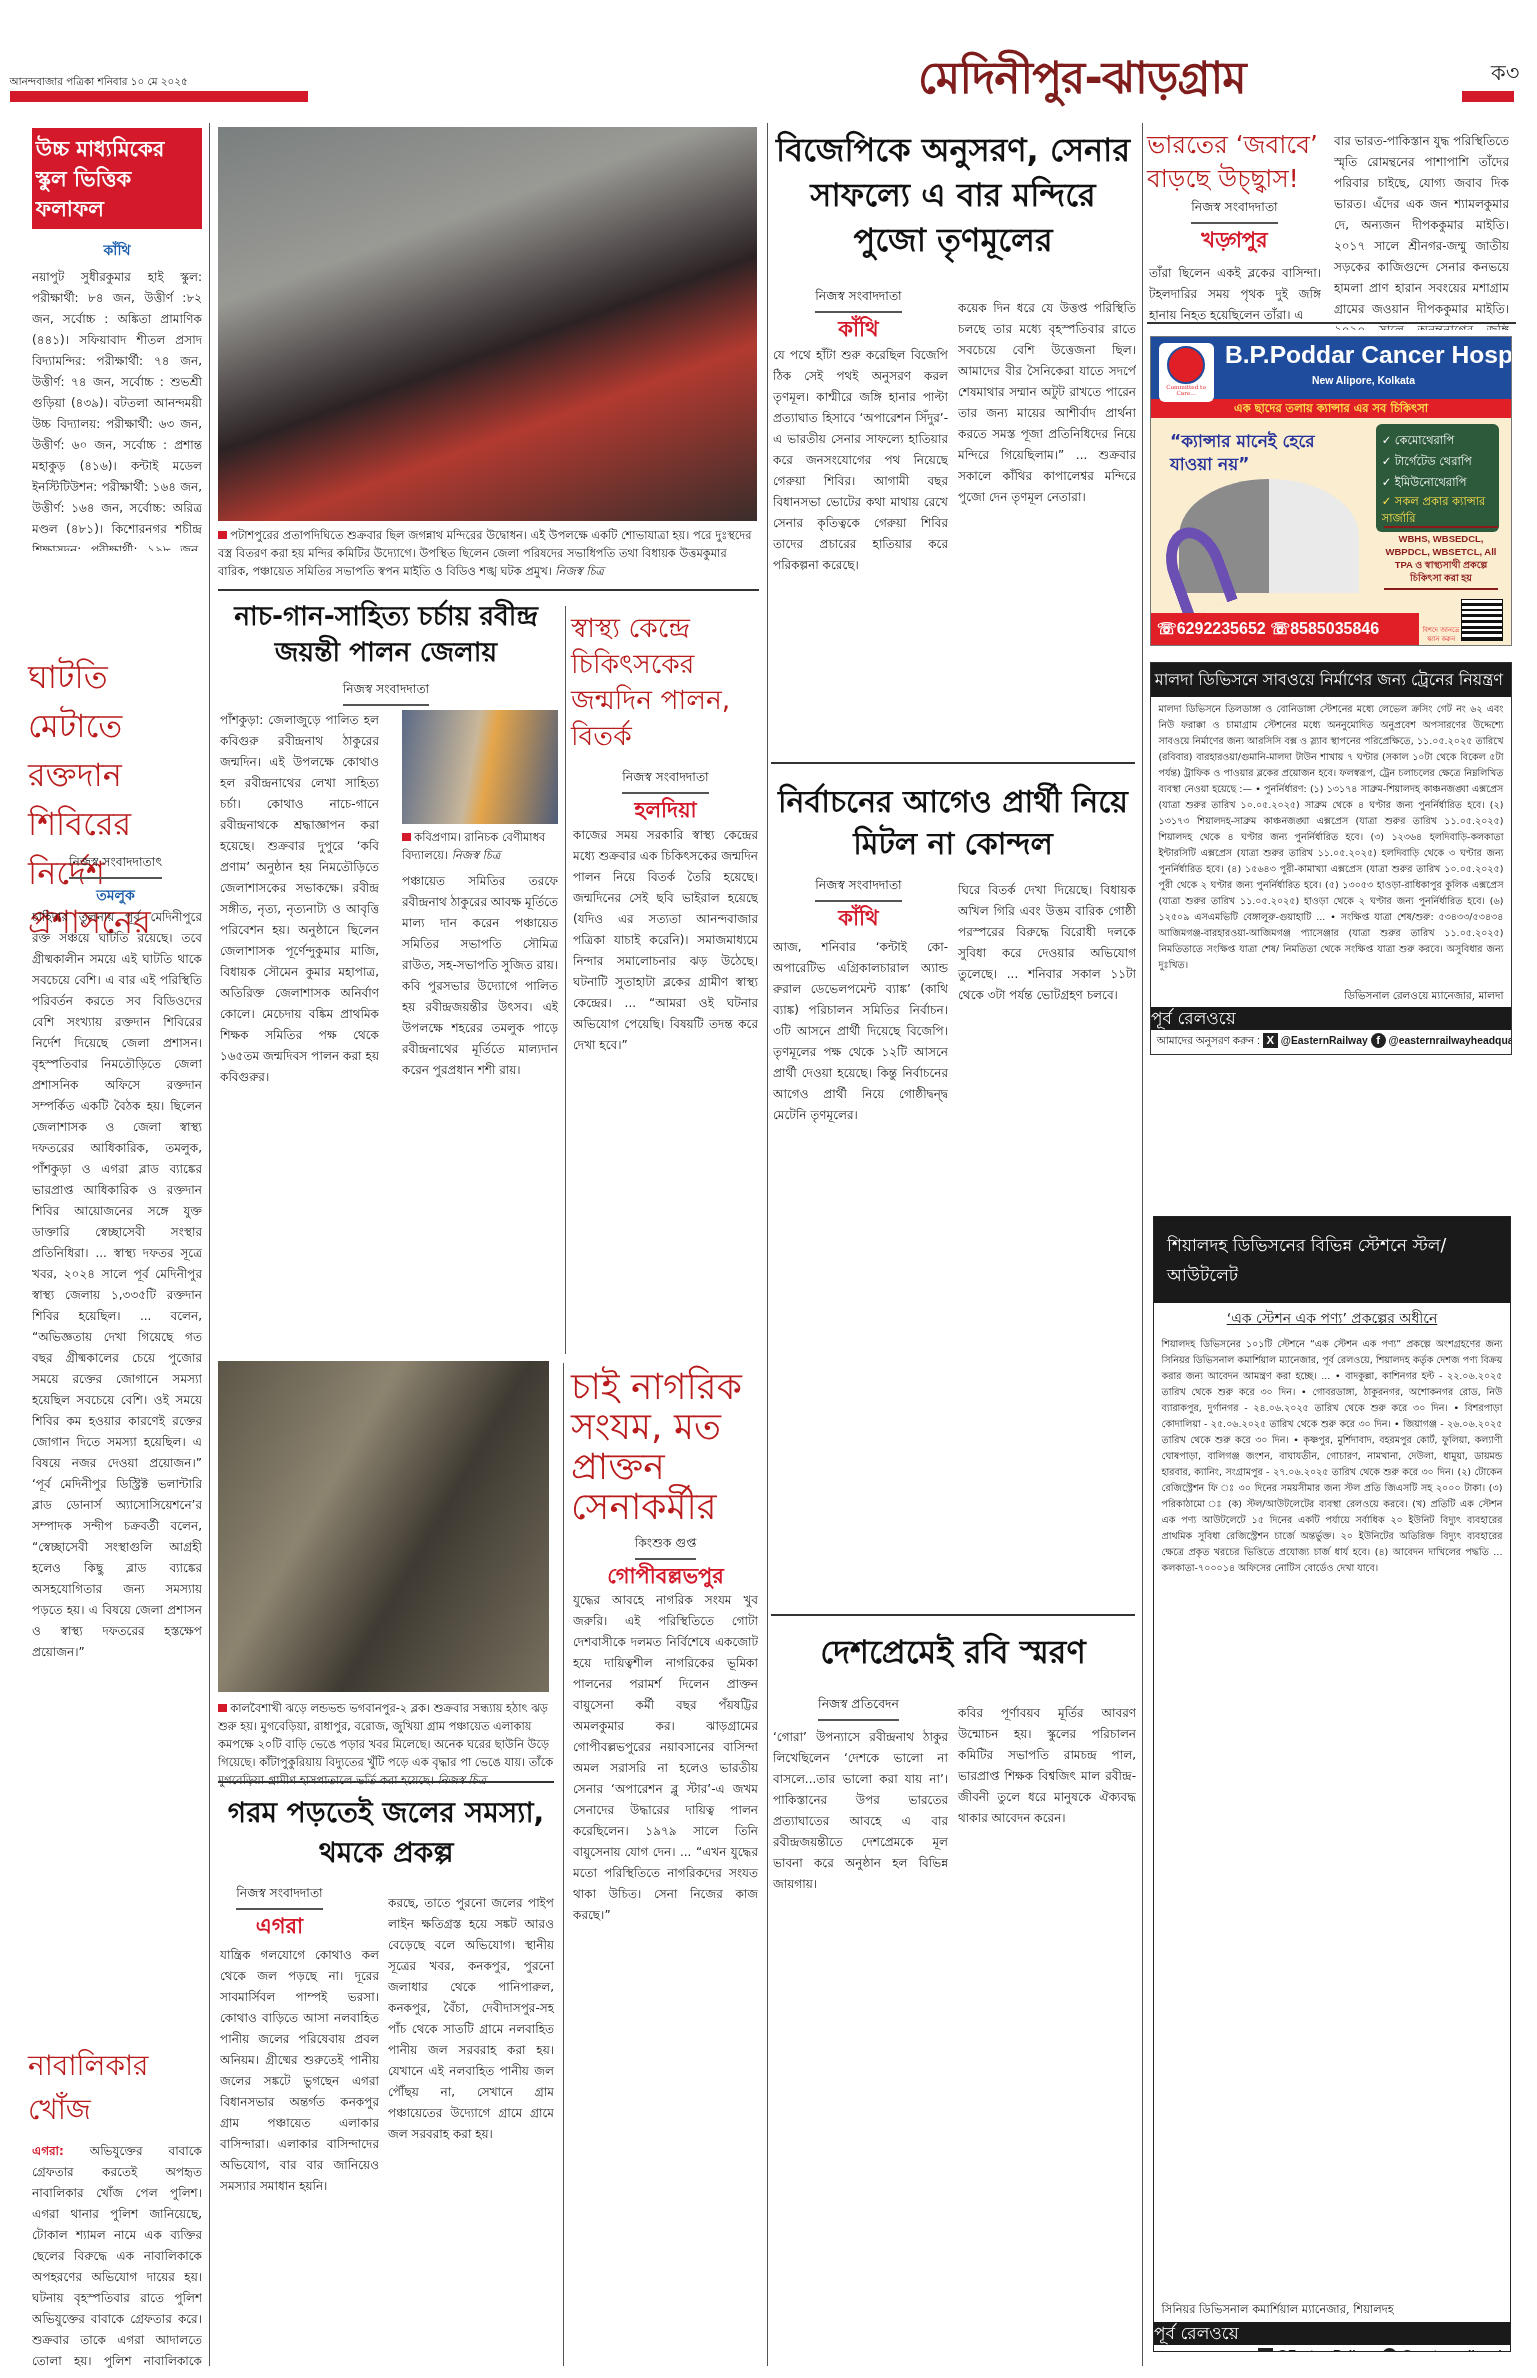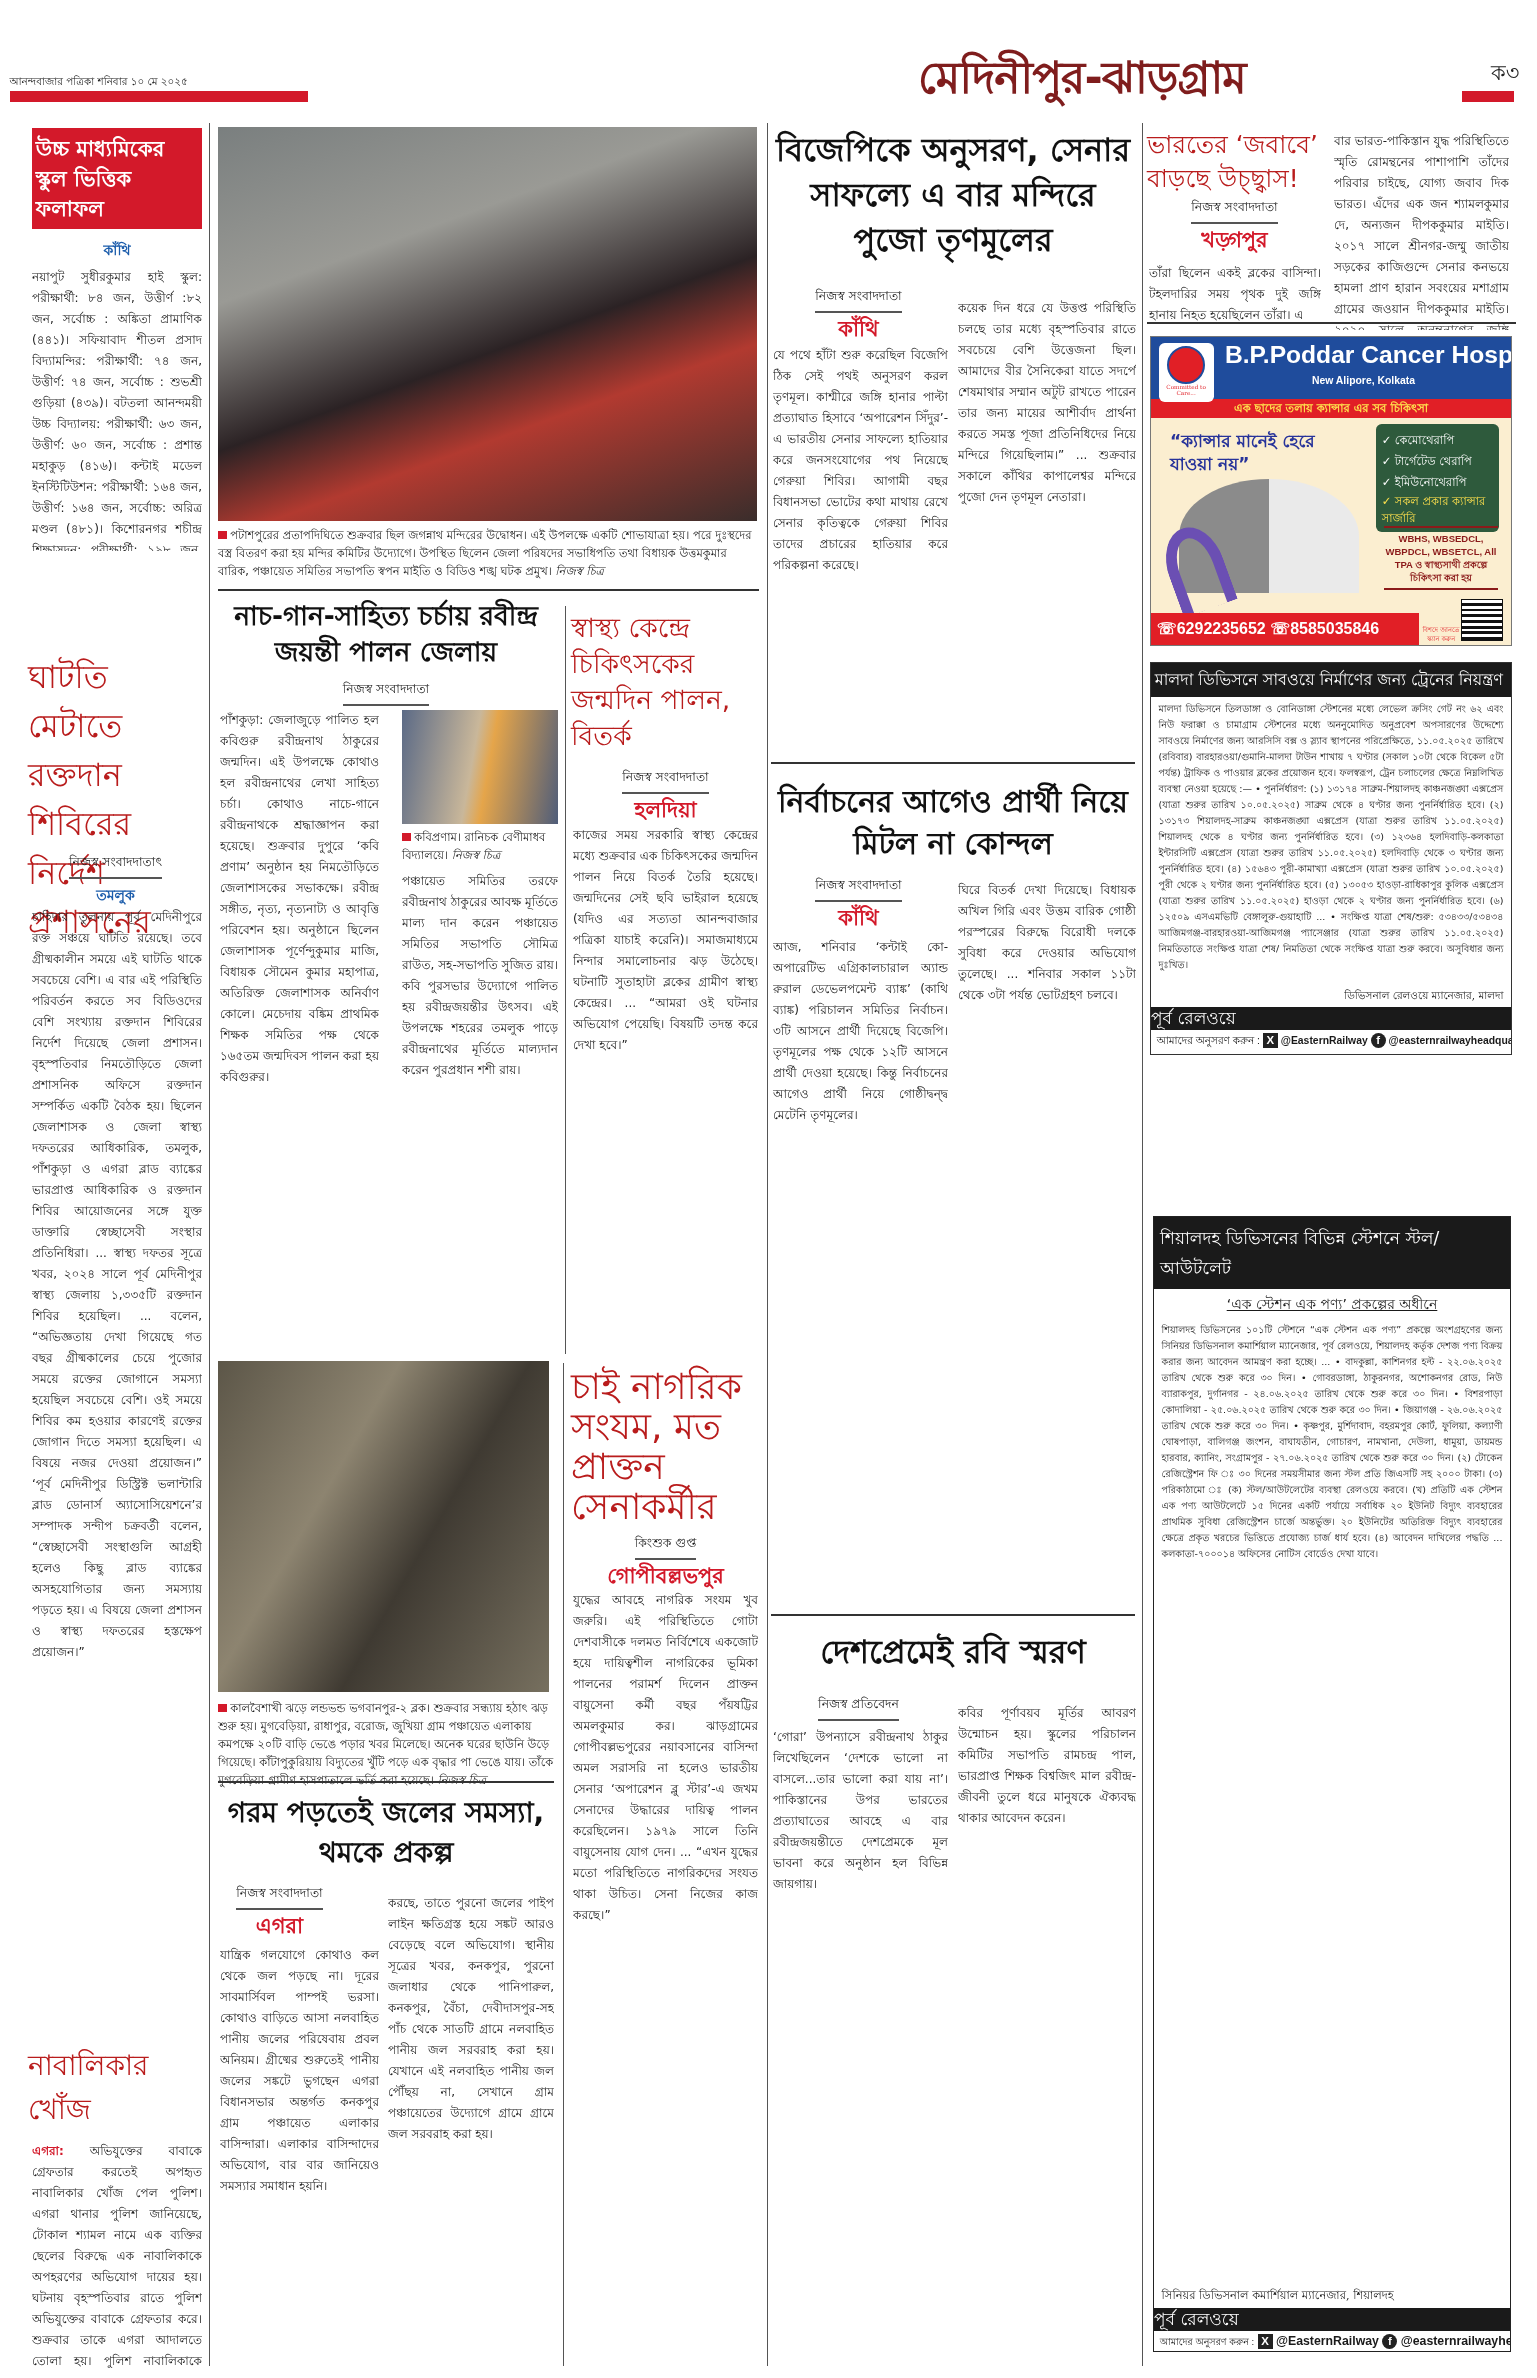--- a/index.html
+++ b/index.html
@@ -159,20 +159,20 @@
 
 <div class="abs ad-box" style="left:1150px;top:662px;width:362px;height:393px;overflow:hidden">
   <div class="rail-head" style="font-size:16px;line-height:26.5px;padding:3.8px">মালদা ডিভিসনে সাবওয়ে নির্মাণের জন্য ট্রেনের নিয়ন্ত্রণ</div>
   <div style="font-size:9.5px;line-height:16px;padding:3.8px 7.6px;text-align:justify;height:289px;overflow:hidden;font-family:'DejaVu Sans',sans-serif">মালদা ডিভিসনে তিলডাঙ্গা ও বোনিডাঙ্গা স্টেশনের মধ্যে লেভেল ক্রসিং গেট নং ৬২ এবং নিউ ফরাক্কা ও চামাগ্রাম স্টেশনের মধ্যে অননুমোদিত অনুপ্রবেশ অপসারণের উদ্দেশ্যে সাবওয়ে নির্মাণের জন্য আরসিসি বক্স ও স্ল্যাব স্থাপনের পরিপ্রেক্ষিতে, ১১.০৫.২০২৫ তারিখে (রবিবার) বারহারওয়া/গুমানি-মালদা টাউন শাখায় ৭ ঘণ্টার (সকাল ১০টা থেকে বিকেল ৫টা পর্যন্ত) ট্রাফিক ও পাওয়ার ব্লকের প্রয়োজন হবে। ফলস্বরূপ, ট্রেন চলাচলের ক্ষেত্রে নিম্নলিখিত ব্যবস্থা নেওয়া হয়েছে :— • পুনর্নির্ধারণ: (১) ১৩১৭৪ সাব্রুম-শিয়ালদহ কাঞ্চনজঙ্ঘা এক্সপ্রেস (যাত্রা শুরুর তারিখ ১০.০৫.২০২৫) সাব্রুম থেকে ৪ ঘণ্টার জন্য পুনর্নির্ধারিত হবে। (২) ১৩১৭৩ শিয়ালদহ-সাব্রুম কাঞ্চনজঙ্ঘা এক্সপ্রেস (যাত্রা শুরুর তারিখ ১১.০৫.২০২৫) শিয়ালদহ থেকে ৪ ঘণ্টার জন্য পুনর্নির্ধারিত হবে। (৩) ১২৩৬৪ হলদিবাড়ি-কলকাতা ইন্টারসিটি এক্সপ্রেস (যাত্রা শুরুর তারিখ ১১.০৫.২০২৫) হলদিবাড়ি থেকে ৩ ঘণ্টার জন্য পুনর্নির্ধারিত হবে। (৪) ১৫৬৪৩ পুরী-কামাখ্যা এক্সপ্রেস (যাত্রা শুরুর তারিখ ১০.০৫.২০২৫) পুরী থেকে ২ ঘণ্টার জন্য পুনর্নির্ধারিত হবে। (৫) ১৩০৫৩ হাওড়া-রাধিকাপুর কুলিক এক্সপ্রেস (যাত্রা শুরুর তারিখ ১১.০৫.২০২৫) হাওড়া থেকে ২ ঘণ্টার জন্য পুনর্নির্ধারিত হবে। (৬) ১২৫০৯ এসএমভিটি বেঙ্গালুরু-গুয়াহাটি ... • সংক্ষিপ্ত যাত্রা শেষ/শুরু: ৫৩৪৩৩/৫৩৪৩৪ আজিমগঞ্জ-বারহারওয়া-আজিমগঞ্জ প্যাসেঞ্জার (যাত্রা শুরুর তারিখ ১১.০৫.২০২৫) নিমতিতাতে সংক্ষিপ্ত যাত্রা শেষ/ নিমতিতা থেকে সংক্ষিপ্ত যাত্রা শুরু করবে। অসুবিধার জন্য দুঃখিত।</div>
   <div style="text-align:right;font-size:10.4px;padding:1.9px 7.6px">ডিভিসনাল রেলওয়ে ম্যানেজার, মালদা</div>
   <div class="rail-head" style="font-size:17px;line-height:23px">পূর্ব রেলওয়ে</div>
   <div class="follow" style="padding:2.8px 5.7px;font-size:10.4px"><span style="font-weight:normal">আমাদের অনুসরণ করুন :</span> <span class="xicon">X</span> <span>@EasternRailway</span> <span class="fbicon">f</span> <span>@easternrailwayheadquarter</span></div>
 </div>
 
 <div class="abs ad-box" style="left:1153px;top:1216px;width:358px;height:1136px;overflow:hidden;border:1.9px solid #222">
-  <div class="rail-head" style="font-size:17px;line-height:30px;padding:6px">শিয়ালদহ ডিভিসনের বিভিন্ন স্টেশনে স্টল/আউটলেট</div>
+  <div class="rail-head" style="font-size:17px;line-height:30px;padding:13px">শিয়ালদহ ডিভিসনের বিভিন্ন স্টেশনে স্টল/আউটলেট</div>
   <div style="text-align:center;font-size:14px;text-decoration:underline;padding:3.8px;font-family:'DejaVu Sans',sans-serif">‘এক স্টেশন এক পণ্য’ প্রকল্পের অধীনে</div>
   <div style="font-size:9.5px;line-height:16px;padding:1.9px 7.6px;text-align:justify;height:965px;overflow:hidden;font-family:'DejaVu Sans',sans-serif">শিয়ালদহ ডিভিসনের ১০১টি স্টেশনে “এক স্টেশন এক পণ্য” প্রকল্পে অংশগ্রহণের জন্য সিনিয়র ডিভিসনাল কমার্শিয়াল ম্যানেজার, পূর্ব রেলওয়ে, শিয়ালদহ কর্তৃক দেশজ পণ্য বিক্রয় করার জন্য আবেদন আমন্ত্রণ করা হচ্ছে। ... • বাদকুল্লা, কাশিনগর হল্ট - ২২.০৬.২০২৫ তারিখ থেকে শুরু করে ৩০ দিন। • গোবরডাঙ্গা, ঠাকুরনগর, অশোকনগর রোড, নিউ ব্যারাকপুর, দুর্গানগর - ২৪.০৬.২০২৫ তারিখ থেকে শুরু করে ৩০ দিন। • বিশরপাড়া কোদালিয়া - ২৫.০৬.২০২৫ তারিখ থেকে শুরু করে ৩০ দিন। • জিয়াগঞ্জ - ২৬.০৬.২০২৫ তারিখ থেকে শুরু করে ৩০ দিন। • কৃষ্ণপুর, মুর্শিদাবাদ, বহরমপুর কোর্ট, ফুলিয়া, কল্যাণী ঘোষপাড়া, বালিগঞ্জ জংশন, বাঘাযতীন, গোচারণ, নামখানা, দেউলা, ধামুয়া, ডায়মন্ড হারবার, ক্যানিং, সংগ্রামপুর - ২৭.০৬.২০২৫ তারিখ থেকে শুরু করে ৩০ দিন। (২) টোকেন রেজিস্ট্রেশন ফি ঃ ৩০ দিনের সময়সীমার জন্য স্টল প্রতি জিএসটি সহ ২০০০ টাকা। (৩) পরিকাঠামো ঃ (ক) স্টল/আউটলেটের ব্যবস্থা রেলওয়ে করবে। (খ) প্রতিটি এক স্টেশন এক পণ্য আউটলেটে ১৫ দিনের একটি পর্যায়ে সর্বাধিক ২০ ইউনিট বিদ্যুৎ ব্যবহারের প্রাথমিক সুবিধা রেজিস্ট্রেশন চার্জে অন্তর্ভুক্ত। ২০ ইউনিটের অতিরিক্ত বিদ্যুৎ ব্যবহারের ক্ষেত্রে প্রকৃত খরচের ভিত্তিতে প্রযোজ্য চার্জ ধার্য হবে। (৪) আবেদন দাখিলের পদ্ধতি ... কলকাতা-৭০০০১৪ অফিসের নোটিস বোর্ডেও দেখা যাবে।</div>
   <div style="font-size:11.4px;padding:1.9px 7.6px">সিনিয়র ডিভিসনাল কমার্শিয়াল ম্যানেজার, শিয়ালদহ</div>
   <div class="rail-head" style="font-size:17px;line-height:23px">পূর্ব রেলওয়ে</div>
   <div class="follow" style="padding:2.8px 5.7px"><span style="font-weight:normal;font-size:9.5px">আমাদের অনুসরণ করুন :</span> <span class="xicon">X</span> <span>@EasternRailway</span> <span class="fbicon">f</span> <span>@easternrailwayheadquarter</span></div>
 </div>
 
 
 </body></html>

